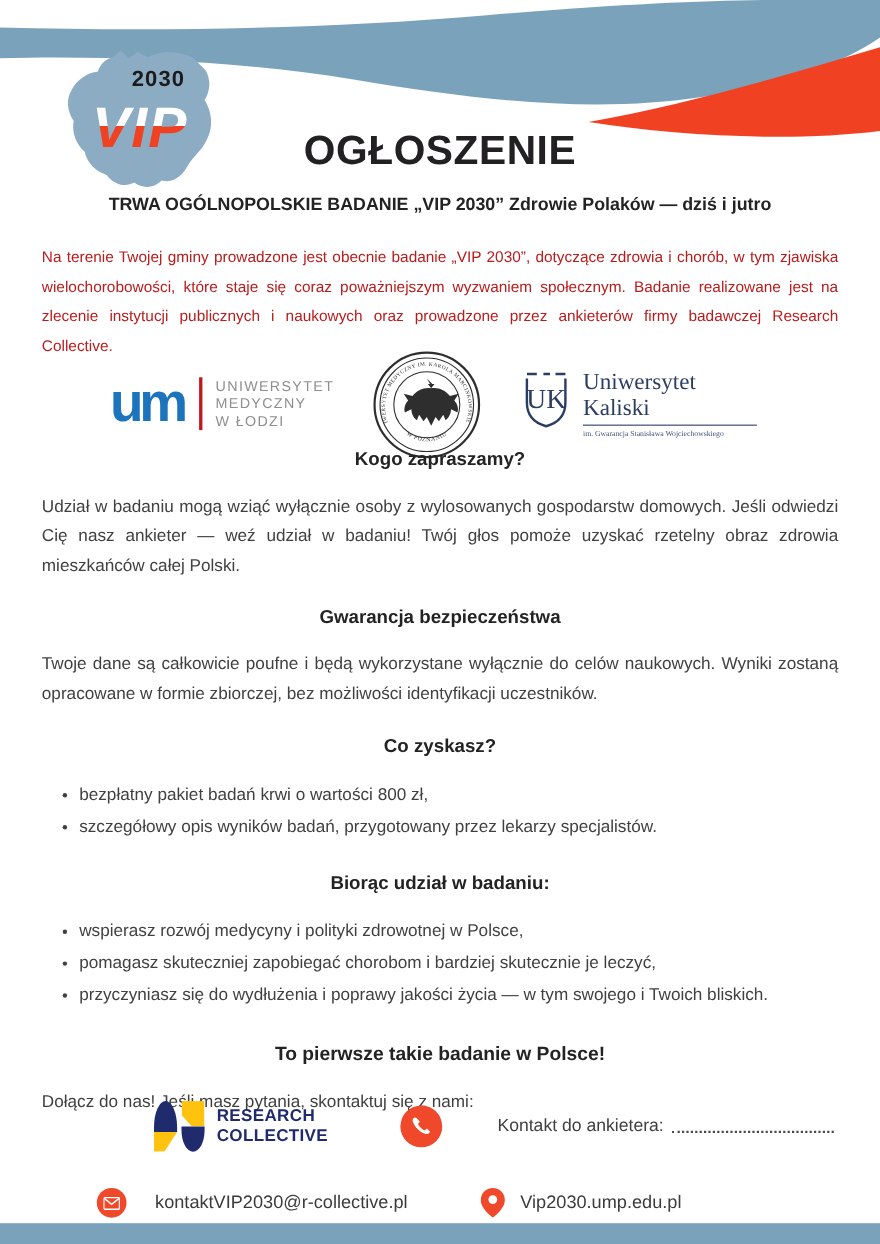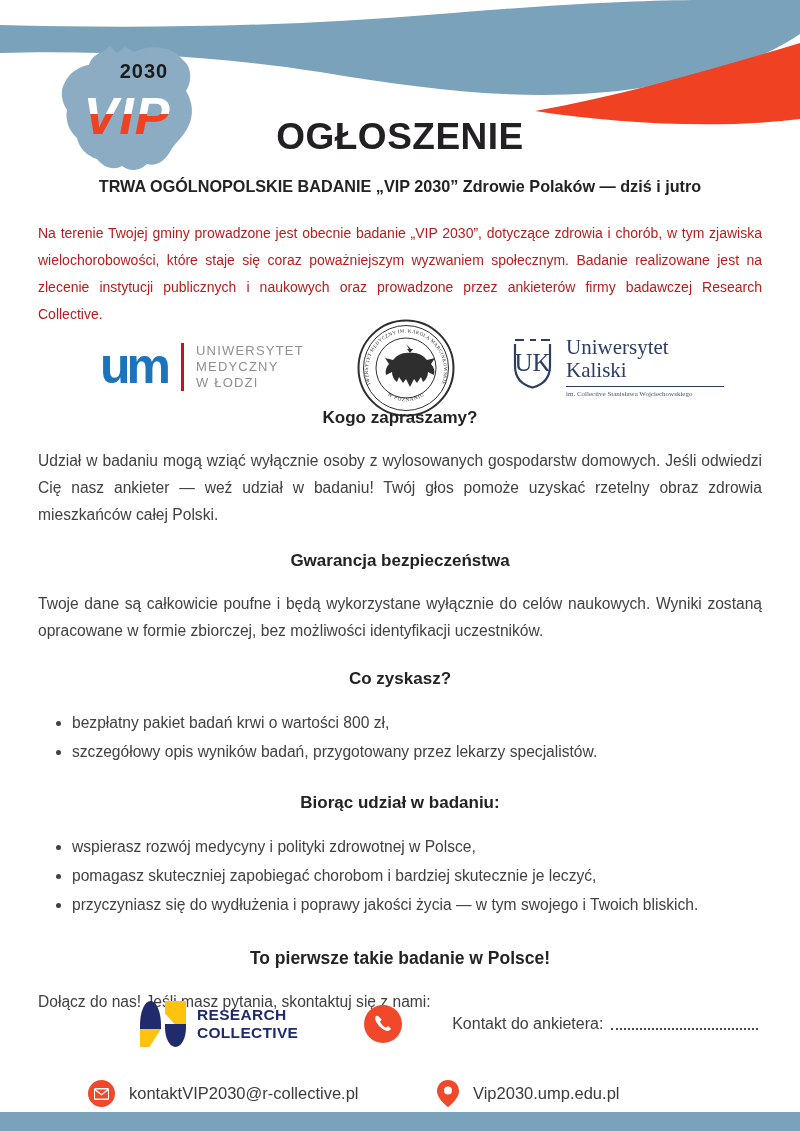--- a/index.html
+++ b/index.html
@@ -25,21 +25,21 @@
   .content h3.h-guarantee{margin-top:23px;}
   .content h3.h-gain{margin-top:25px;}
   .content h3.h-participate{margin-top:27px;}
   .content h3.h-final{margin-top:29px;font-size:17.5px;}
   .content p.body{font-size:15.6px;line-height:27px;text-align:justify;margin:0;}
   .content ul{margin:0;padding:0 0 0 34px;}
   .content li{font-size:15.6px;line-height:29px;color:#414141;}
   .closing-line{font-size:16.6px;color:#3f3f3f;text-align:center;margin:8px 0 0 0 !important;line-height:26px;}
   
   .logos-row{position:absolute;top:316px;left:0;right:0;height:102px;
-    display:flex;align-items:center;justify-content:space-between;padding:0 76px 0 100px;box-sizing:border-box;}
+    display:flex;align-items:center;justify-content:space-between;padding:0 112px 0 100px;box-sizing:border-box;}
   .um-logo{display:flex;align-items:center;}
   .um-mark{font-size:50px;font-weight:bold;letter-spacing:-4px;color:#1C75BC;line-height:.75;}
   .um-divider{width:3px;height:48px;background:#C3161C;margin:0 12px 0 14px;}
   .um-lines{display:flex;flex-direction:column;font-size:13px;letter-spacing:1.2px;
     color:#8F8F8F;line-height:16px;}
   .seal-logo{width:100px;height:100px;margin-top:2px;}
   .uk-logo{display:flex;align-items:flex-start;}
   .uk-text{margin-left:10px;display:flex;flex-direction:column;font-family:"Liberation Serif", serif;color:#2B3D62;}
   .uk-name{font-size:21px;line-height:23px;}
   .uk-rule{height:1px;background:#2B3D62;margin:4px 0 3px 0;width:158px;}
@@ -58,21 +58,21 @@
     color:#1F2B6C;letter-spacing:.3px;line-height:18px;}
   .phone-group{flex:1;display:flex;align-items:center;margin-left:66px;}
   .icon-circle{width:38px;height:38px;border-radius:50%;background:#F0482A;
     display:flex;align-items:center;justify-content:center;flex:0 0 auto;}
   .icon-circle.small{width:27px;height:27px;}
   .phone-label{font-size:16px;color:#3f3f3f;margin:0 8px 0 14px;white-space:nowrap;padding-left:36px;}
   .dotted-line{flex:1;border-bottom:2px dotted #4a4a4a;transform:translateY(5px);}
   
   .footer-row{position:absolute;top:1080px;left:0;right:0;height:30px;}
   .footer-item{position:absolute;display:flex;align-items:center;font-size:16.5px;color:#3b3b3b;}
-  .footer-email{left:88px;top:0;}
+  .footer-email{left:88px;top:0;gap:12px;}
   .footer-site{left:437px;top:0;}
   .footer-item .txt{margin-left:14px;}
 </style>
 </head>
 <body>
 
 <div class="page">
 
   <svg class="top-wave" width="800" height="150" viewBox="0 0 800 150" aria-hidden="true">
     <path fill="#7BA2BB" d="M0,25 C150,29 300,26 440,14 C560,4 630,1 693,0 L800,0 L800,34
@@ -141,21 +141,21 @@
     <div class="uk-logo">
       <svg width="47" height="56" viewBox="0 0 47 56">
         <path d="M6,4 h9 M21,4 h6 M32,4 h9" stroke="#2B3D62" stroke-width="2.2" fill="none"></path>
         <path d="M6,8 v22 c0,13 8,19 17.5,21.5 C33,49 41,43 41,30 V8" stroke="#2B3D62" stroke-width="2.2" fill="none"></path>
         <text x="23.5" y="35" text-anchor="middle" font-family="Liberation Serif, serif" font-size="25" fill="#2B3D62">UK</text>
       </svg>
       <span class="uk-text">
         <span class="uk-name">Uniwersytet</span>
         <span class="uk-name">Kaliski</span>
         <span class="uk-rule"></span>
-        <span class="uk-sub">im. Collective Stanisława Wojciechowskiego</span>
+        <span class="uk-sub">im. Gwarancja Stanisława Wojciechowskiego</span>
       </span>
     </div>
   </div>
 
   <div class="content">
     <h3 class="h-invite">Kogo zapraszamy?</h3>
     <p class="body">Udział w badaniu mogą wziąć wyłącznie osoby z wylosowanych gospodarstw domowych. Jeśli odwiedzi Cię nasz ankieter — weź udział w badaniu! Twój głos pomoże uzyskać rzetelny obraz zdrowia mieszkańców całej Polski.</p>
 
     <h3 class="h-guarantee">Gwarancja bezpieczeństwa</h3>
     <p class="body">Twoje dane są całkowicie poufne i będą wykorzystane wyłącznie do celów naukowych. Wyniki zostaną opracowane w formie zbiorczej, bez możliwości identyfikacji uczestników.</p>

